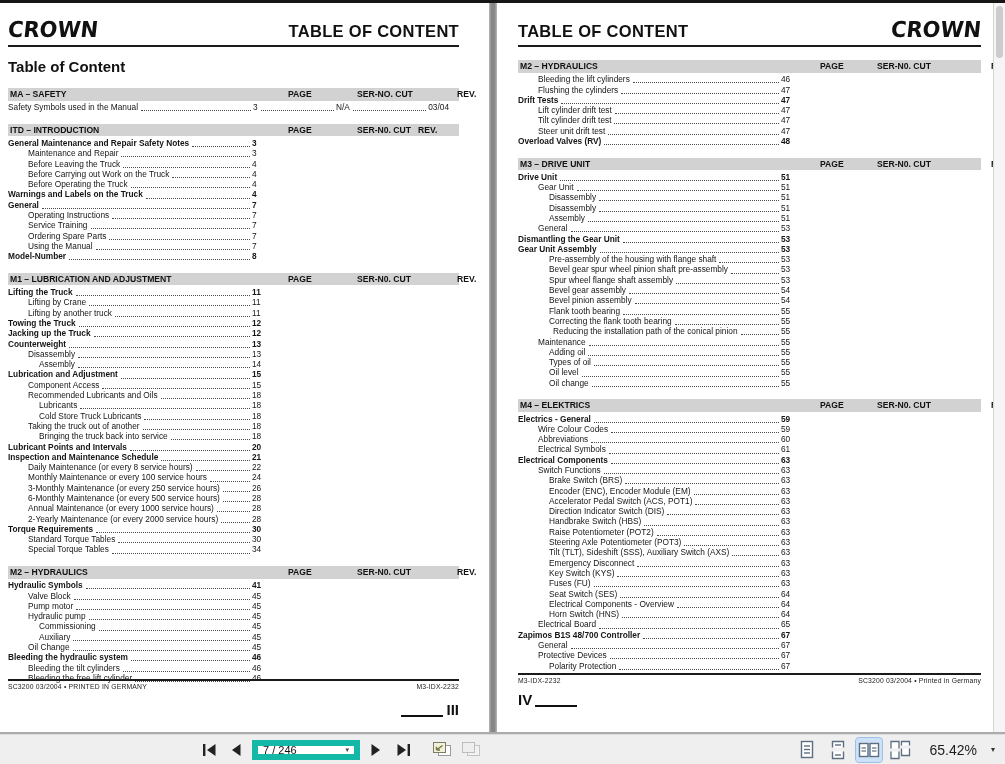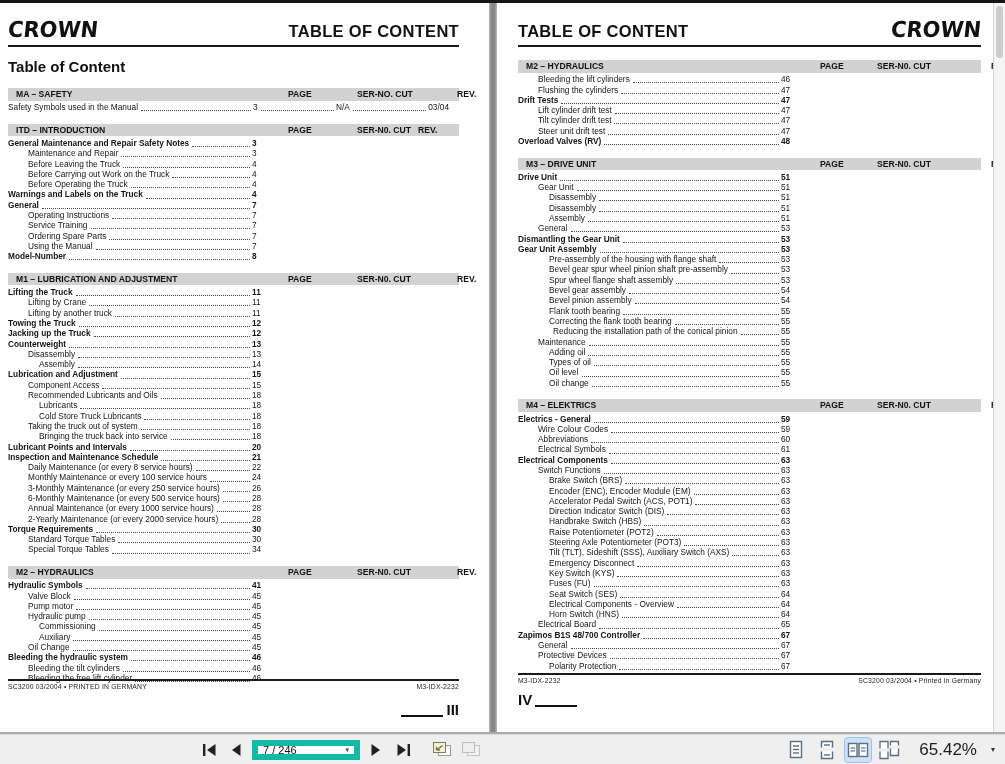--- a/index.html
+++ b/index.html
@@ -23,21 +23,21 @@
          transform:skewX(-6deg) scaleY(1.05);letter-spacing:0px;}
   .p-title{font-weight:bold;font-size:16.5px;letter-spacing:.3px;line-height:20px;}
   .p-rule{border-top:2.5px solid #1a1a1a;margin-top:4px;}
   .toc-h1{font-size:15px;font-weight:bold;margin:11px 0 13px 0;}
   .page--right .toc-mount{margin-top:13px;}
 
   
   .toc-section{margin-bottom:11px;}
   .sec-bar{position:relative;background:#d2d2d2;height:12.5px;font-size:8.6px;font-weight:bold;
            line-height:12.5px;margin-bottom:2px;}
-  .sec-title{padding-left:8px;}
+  .sec-title{padding-left:2px;}
   .sec-col{position:absolute;top:0;white-space:nowrap;padding-left:41px;}
   .page--left .col-page{left:239px}
   .page--left .col-ser{left:308px}
   .page--left .col-rev{left:408px}
   .page--left .rev-inline .col-rev{left:369px}
   .page--right .col-page{left:261px}
   .page--right .col-ser{left:318px}
   .page--right .col-rev{left:432px}
 
   
@@ -70,21 +70,21 @@
   .nav-group{margin-left:198px;display:flex;align-items:center;gap:5px;}
   .tb-btn{width:22px;height:22px;display:flex;align-items:center;justify-content:center;background:transparent;border:none;padding:0;cursor:pointer;}
   .page-combo{width:108px;height:20px;background:#fff;border:6px solid #14b8a6;display:flex;align-items:center;
               justify-content:space-between;font-size:11px;padding:0 5px;box-sizing:border-box;cursor:pointer;}
   .combo-caret{font-size:7px;color:#444;}
   .view-group{display:flex;gap:7px;margin-left:12px;}
   .right-group{margin-left:auto;display:flex;align-items:center;padding-right:10px;}
   .layout-btn{width:26px;height:24px;display:flex;align-items:center;justify-content:center;border-radius:3px;
               background:transparent;border:none;padding:0;margin-right:5px;cursor:pointer;}
   .layout-btn.active{background:#cde2f8;outline:1px solid #9cc0e6;}
-  .zoom-text{font-size:17px;color:#1d1d1d;margin-left:12px;}
+  .zoom-text{font-size:14px;color:#1d1d1d;margin-left:12px;}
   .zoom-caret{font-size:8px;color:#333;margin-left:14px;cursor:pointer;}
 </style>
 </head>
 <body>
 
 <div class="top-border"></div>
 
 <div class="doc-area">
 
   <div class="page page--left">
@@ -231,21 +231,21 @@
             <span class="lbl">Lubricants</span>
             <span class="dots"></span>
             <span class="num">18</span>
           </div>
           <div class="toc-row lvl2">
             <span class="lbl">Cold Store Truck Lubricants</span>
             <span class="dots"></span>
             <span class="num">18</span>
           </div>
           <div class="toc-row lvl1">
-            <span class="lbl">Taking the truck out of system</span>
+            <span class="lbl">Taking the truck out of another</span>
             <span class="dots"></span>
             <span class="num">18</span>
           </div>
           <div class="toc-row lvl2">
             <span class="lbl">Bringing the truck back into service</span>
             <span class="dots"></span>
             <span class="num">18</span>
           </div>
           <div class="toc-row lvl0 bold">
             <span class="lbl">Lubricant Points and Intervals</span>

